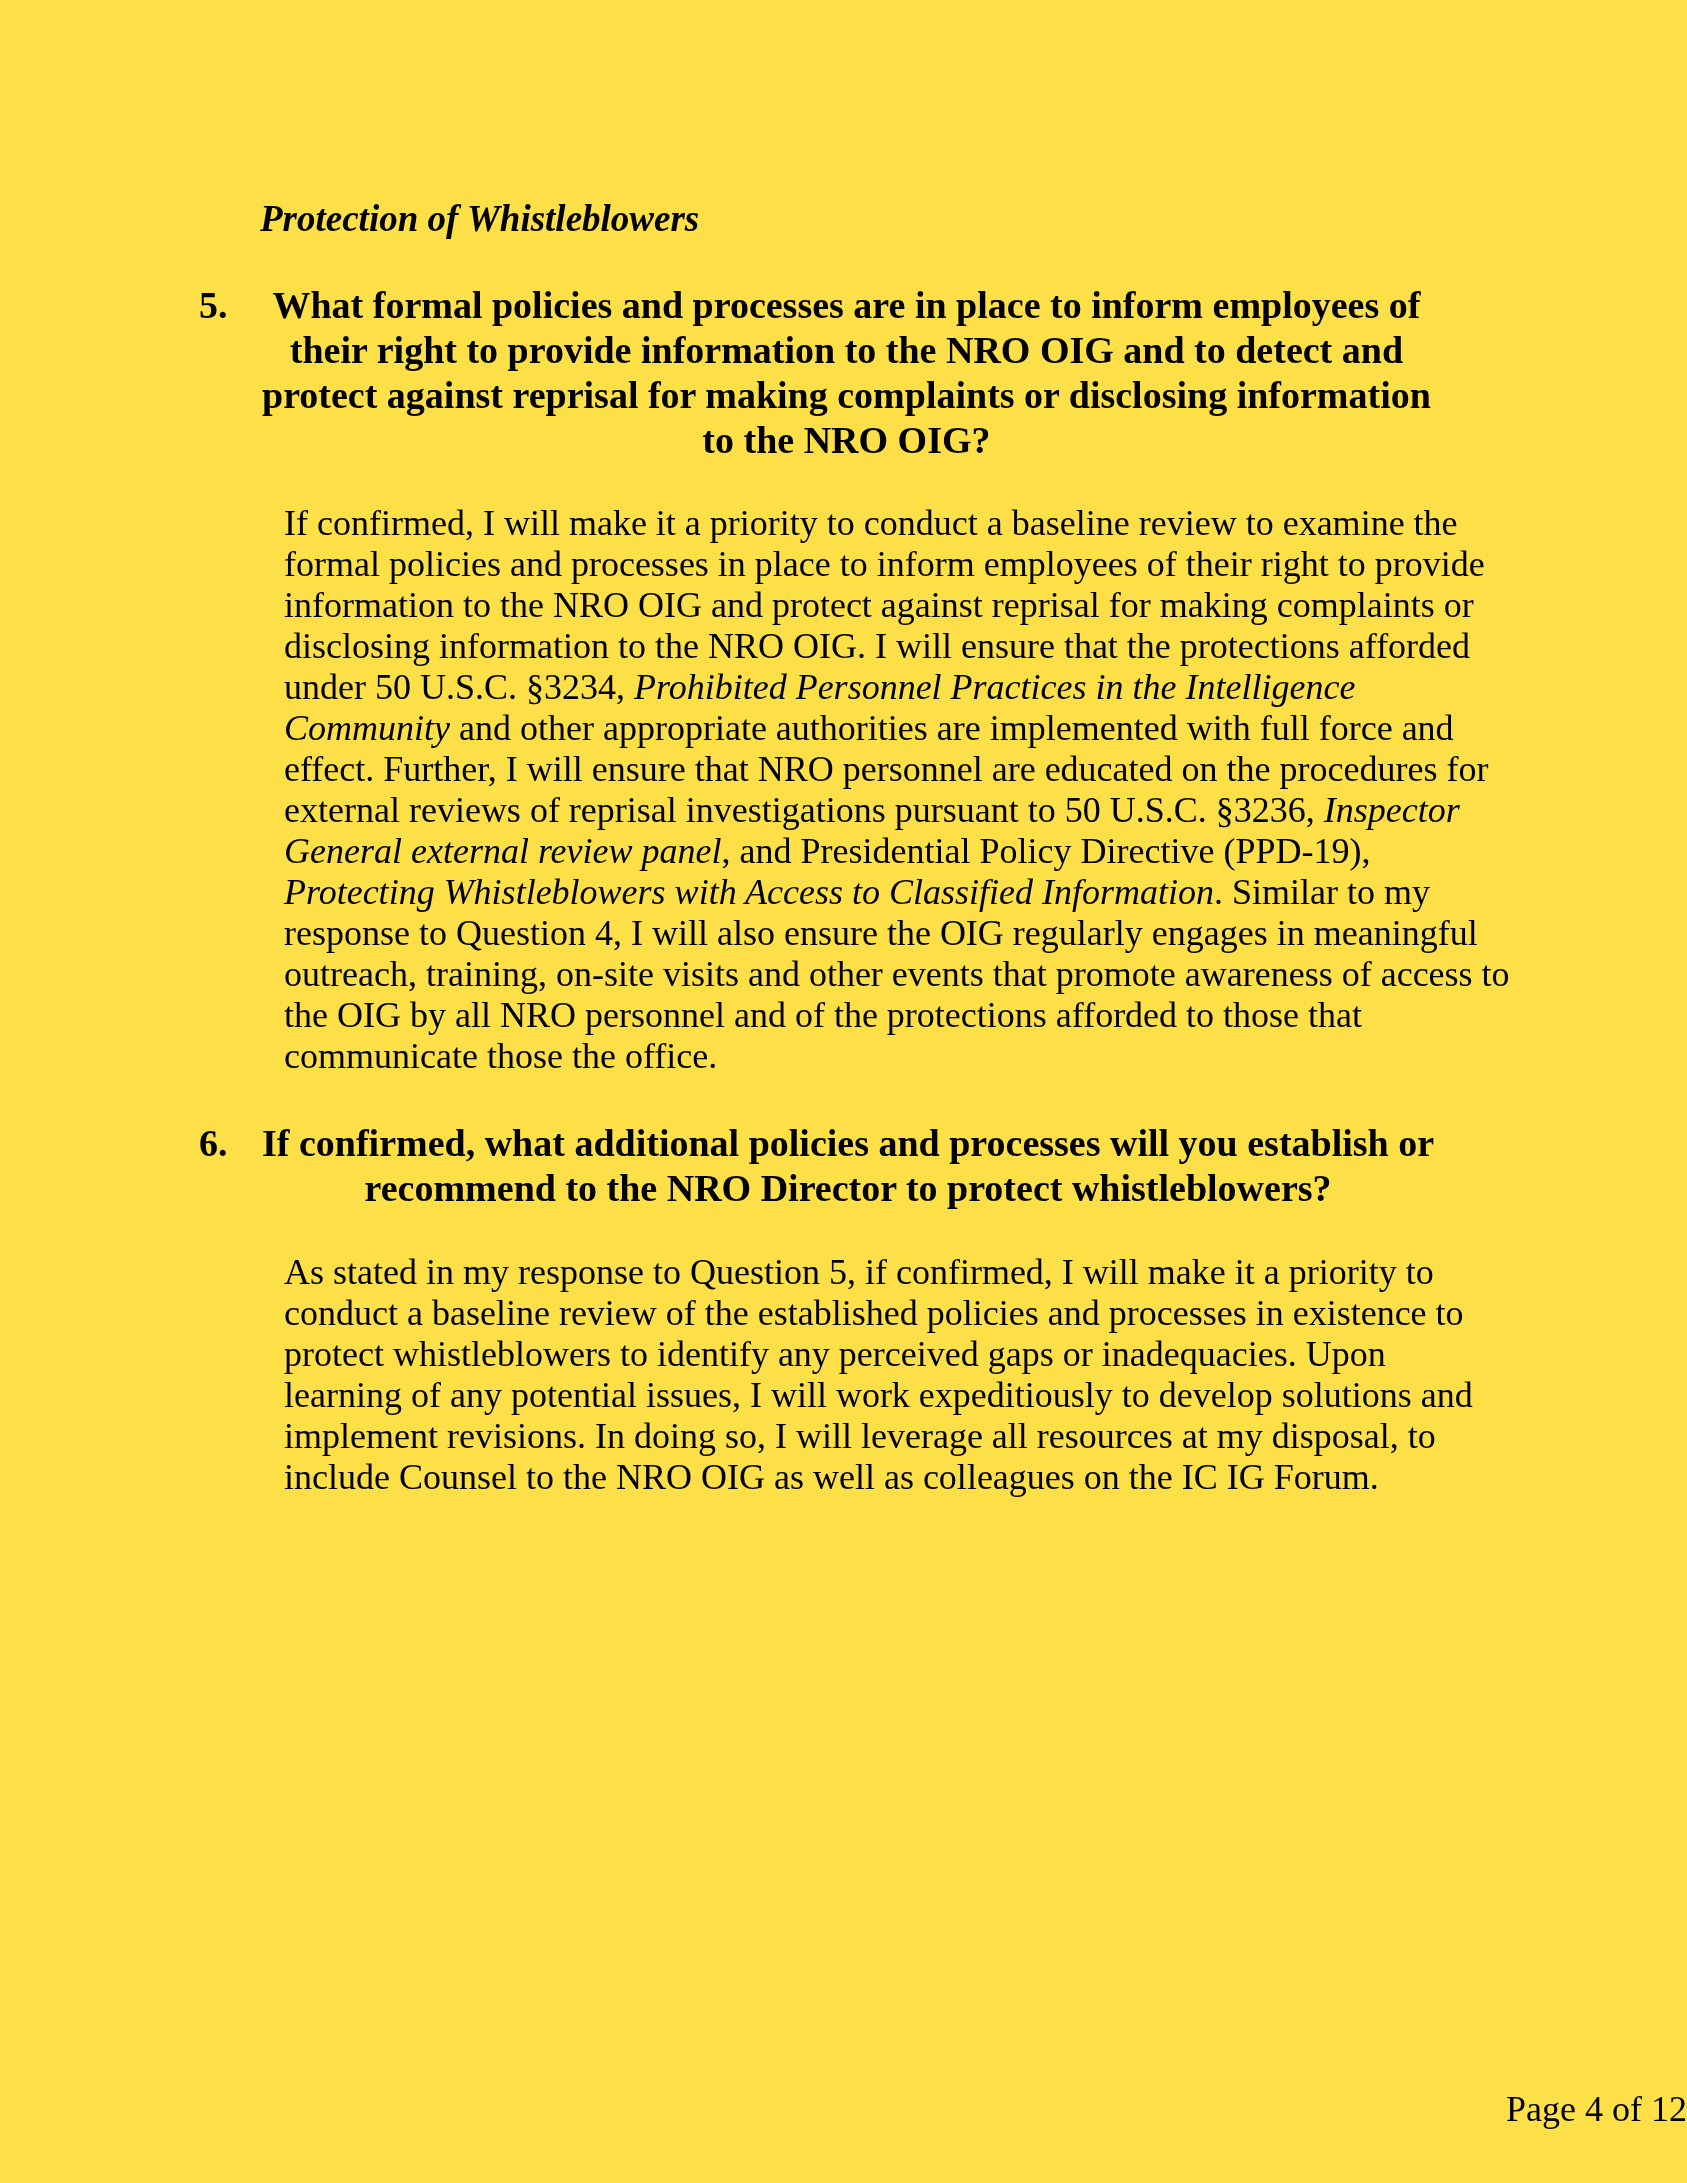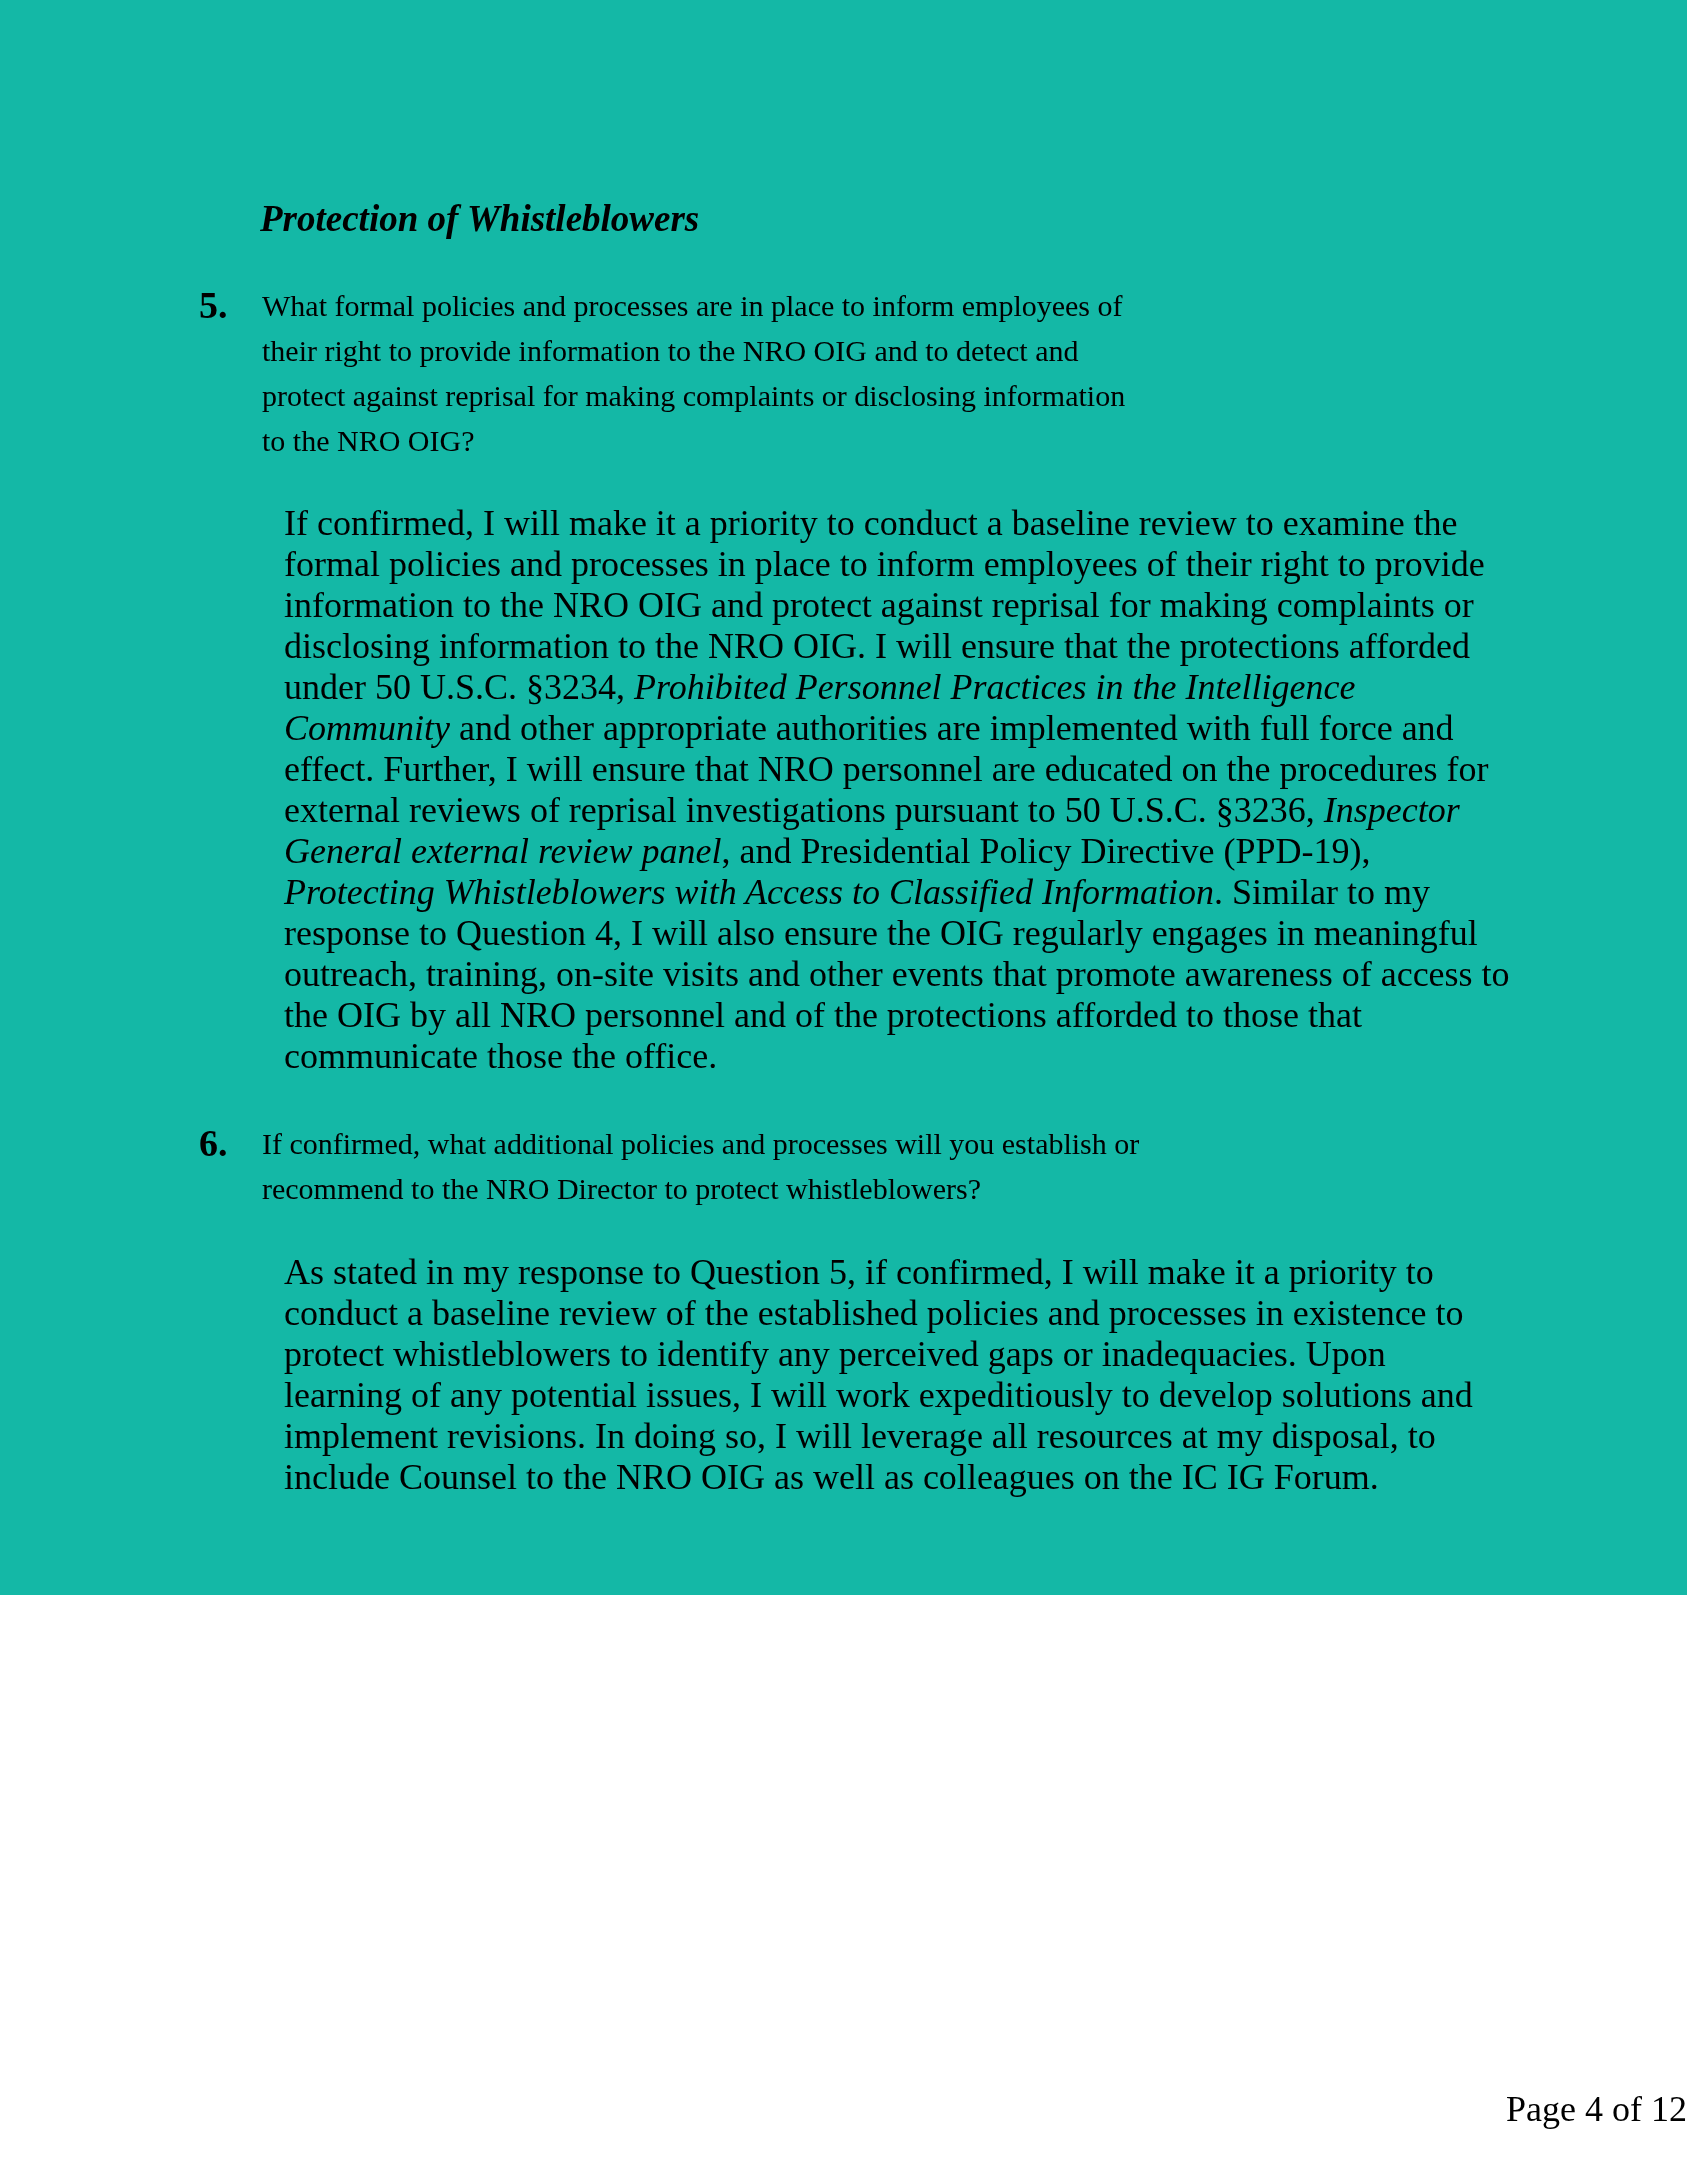--- a/index.html
+++ b/index.html
@@ -1,21 +1,21 @@
 <!DOCTYPE html>
 <html style="font-size:10.6px"><head>
 <meta charset="utf-8">
 <style>
   html, body { margin: 0; padding: 0; background: #ffffff; }
   body { width: 1687px; height: 2183px; position: relative; overflow: hidden; color: #000; font-family: "Liberation Serif", "DejaVu Serif", serif; }
-  .page { position: absolute; left: 0; top: 0; width: 1687px; height: 1595px; background: #14b8a6; }
+  .page { position: absolute; left: 0; top: 0; width: 1687px; height: 2183px; background: #fde047; }
   .section-title { position: absolute; left: 260px; top: 197px; font-size: 37px; font-weight: bold; font-style: italic; line-height: 44px; white-space: nowrap; }
   .question { position: absolute; left: 0; width: 1687px; }
   .q-num { position: absolute; left: 199px; font-size: 38px; font-weight: bold; line-height: 44px; white-space: nowrap; }
-  .q-text { position: absolute; left: 262px; font-size: 30px; font-weight: normal; line-height: 45px; white-space: nowrap; }
+  .q-text { position: absolute; left: 262px; font-size: 38px; font-weight: bold; line-height: 45px; white-space: nowrap; text-align: center; }
   .q-line { display: block; height: 45px; }
   .answer { position: absolute; left: 260px; font-size: 36px; line-height: 41px; white-space: nowrap; margin-left: 24px; }
   .a-line { display: block; height: 41px; }
   .it { font-style: italic; }
   .footer { position: absolute; left: 0; width: 1687px; top: 2089px; text-align: right; font-size: 36px; line-height: 41px; }
 </style>
 </head>
 <body>
 
 <div class="page">

